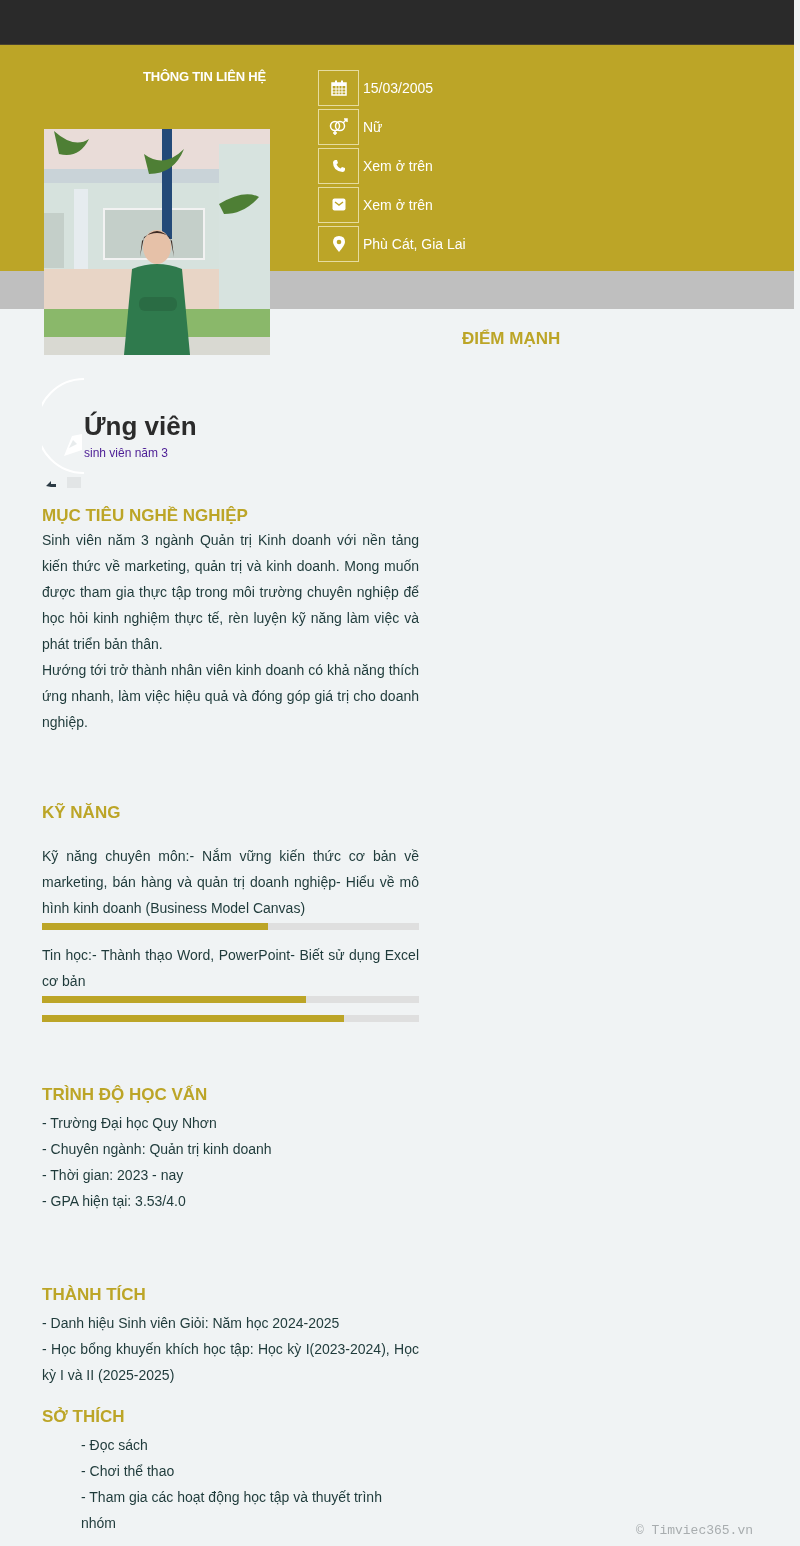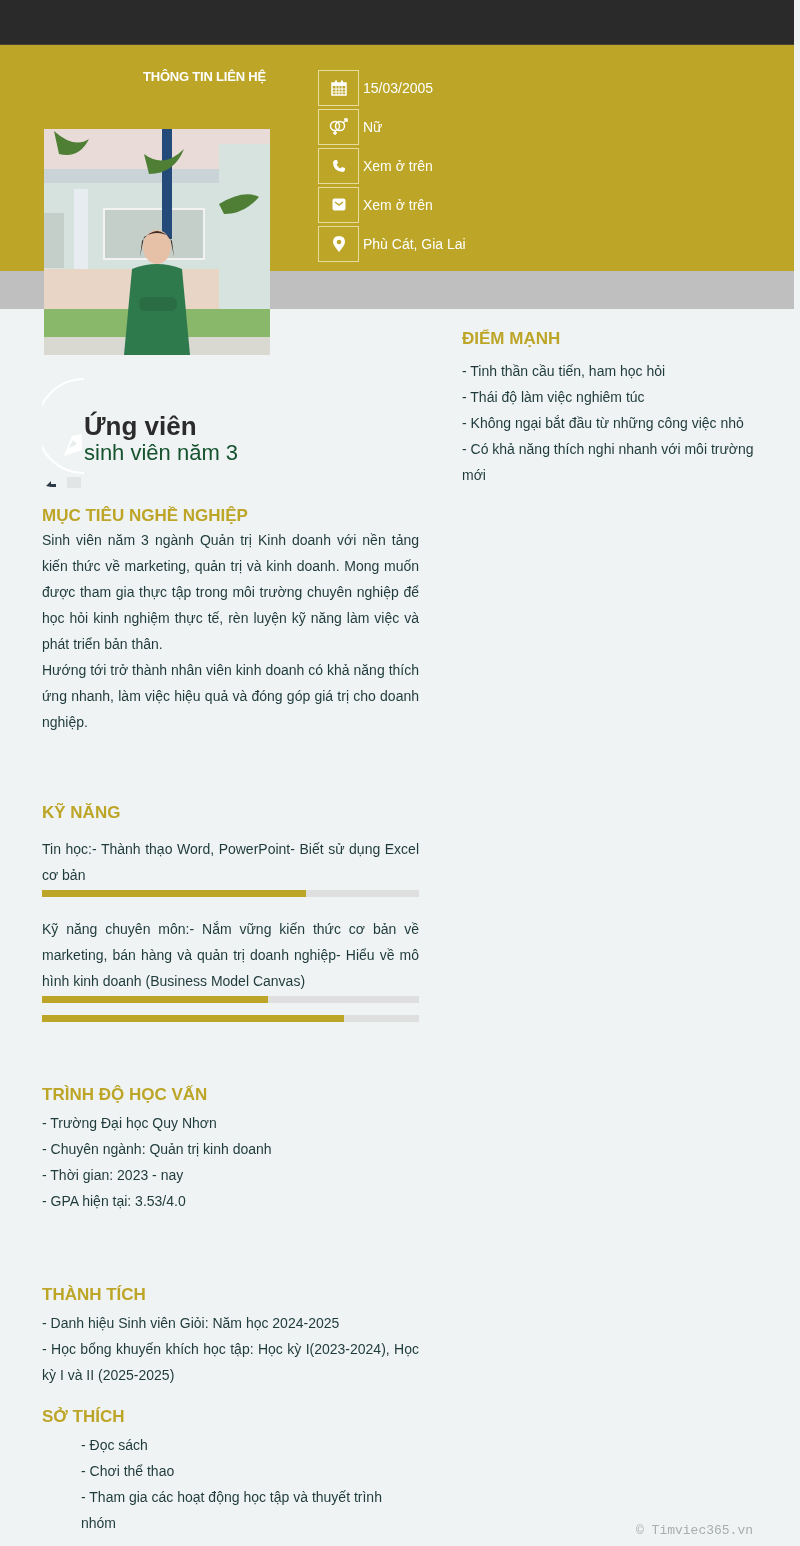--- a/index.html
+++ b/index.html
@@ -19,21 +19,21 @@
 
     .contact-list { position: absolute; left: 318px; top: 68px; }
     .contact-row { display: flex; align-items: center; height: 39px; }
     .icon-box { width: 41px; height: 36px; border: 1px solid #e6dca0; display: flex; align-items: center; justify-content: center; }
     .icon-box svg { display: block; }
     .contact-text { margin-left: 4px; color: #fff; font-size: 14px; }
 
     .deco { position: absolute; left: 42px; top: 378px; width: 44px; height: 110px; }
     .name-block { position: absolute; left: 84px; top: 410px; }
     .name { font-size: 26px; font-weight: bold; color: #2b2b2b; line-height: 32px; }
-    .subtitle { font-size: 22px; color: #14532d; line-height: 22px; }
+    .subtitle { font-size: 12px; color: #4c1d95; line-height: 22px; }
 
     .col-left { position: absolute; left: 42px; width: 377px; }
     .col-right { position: absolute; left: 462px; width: 300px; }
     .section-title { color: #bca527; font-weight: bold; font-size: 17px; line-height: 22px; text-transform: uppercase; }
     .para { font-size: 14px; line-height: 26px; color: #1e3a3a; text-align: justify; }
     .list-line { font-size: 14px; line-height: 26px; color: #1e3a3a; }
 
     .skill-text { font-size: 14px; line-height: 26px; color: #1e3a3a; text-align: justify; }
     .skill-bar { height: 7px; background: #dfdfdf; margin-top: 2px; position: relative; }
     .skill-fill { position: absolute; left: 0; top: 0; height: 7px; background: #bca527; }
@@ -144,30 +144,30 @@
   <div class="col-left" style="top:505px;">
     <div class="section-title">MỤC TIÊU NGHỀ NGHIỆP</div>
     <div style="">
       <div class="para">Sinh viên năm 3 ngành Quản trị Kinh doanh với nền tảng kiến thức về marketing, quản trị và kinh doanh. Mong muốn được tham gia thực tập trong môi trường chuyên nghiệp để học hỏi kinh nghiệm thực tế, rèn luyện kỹ năng làm việc và phát triển bản thân.</div>
       <div class="para">Hướng tới trở thành nhân viên kinh doanh có khả năng thích ứng nhanh, làm việc hiệu quả và đóng góp giá trị cho doanh nghiệp.</div>
     </div>
   </div>
 
   <div class="col-left" style="top:802px;">
     <div class="section-title">KỸ NĂNG</div>
+    <div style="margin-top:19px;">
+      <div class="skill-text">Kỹ năng chuyên môn:- Nắm vững kiến thức cơ bản về marketing, bán hàng và quản trị doanh nghiệp- Hiểu về mô hình kinh doanh (Business Model Canvas)</div>
+      <div class="skill-bar">
+          <div class="skill-fill" style="width: 60%;"></div>
+        </div>
+    </div>
     <div style="margin-top:12px;">
       <div class="skill-text">Tin học:- Thành thạo Word, PowerPoint- Biết sử dụng Excel cơ bản</div>
       <div class="skill-bar">
           <div class="skill-fill" style="width: 70%;"></div>
-        </div>
-    </div>
-    <div style="margin-top:19px;">
-      <div class="skill-text">Kỹ năng chuyên môn:- Nắm vững kiến thức cơ bản về marketing, bán hàng và quản trị doanh nghiệp- Hiểu về mô hình kinh doanh (Business Model Canvas)</div>
-      <div class="skill-bar">
-          <div class="skill-fill" style="width: 60%;"></div>
         </div>
     </div>
     <div style="margin-top:12px;">
       <div class="skill-bar">
           <div class="skill-fill" style="width: 80%;"></div>
         </div>
     </div>
   </div>
 
   <div class="col-left" style="top:1084px;">
@@ -192,23 +192,17 @@
     <div class="section-title">SỞ THÍCH</div>
     <div style="margin-top:4px;margin-left:39px;">
       <div class="list-line">- Đọc sách</div>
       <div class="list-line">- Chơi thể thao</div>
       <div class="list-line">- Tham gia các hoạt động học tập và thuyết trình nhóm</div>
     </div>
   </div>
 
   <div class="col-right" style="top:328px;">
     <div class="section-title">ĐIỂM MẠNH</div>
-    <div style="margin-top:8px;">
-      <div class="list-line">- Tinh thần cầu tiến, ham học hỏi</div>
-      <div class="list-line">- Thái độ làm việc nghiêm túc</div>
-      <div class="list-line">- Không ngại bắt đầu từ những công việc nhỏ</div>
-      <div class="list-line">- Có khả năng thích nghi nhanh với môi trường mới</div>
-    </div>
   </div>
 
   <div class="footer">© Timviec365.vn</div>
 </div>
 <div class="right-gutter"></div>
 
 </body></html>

